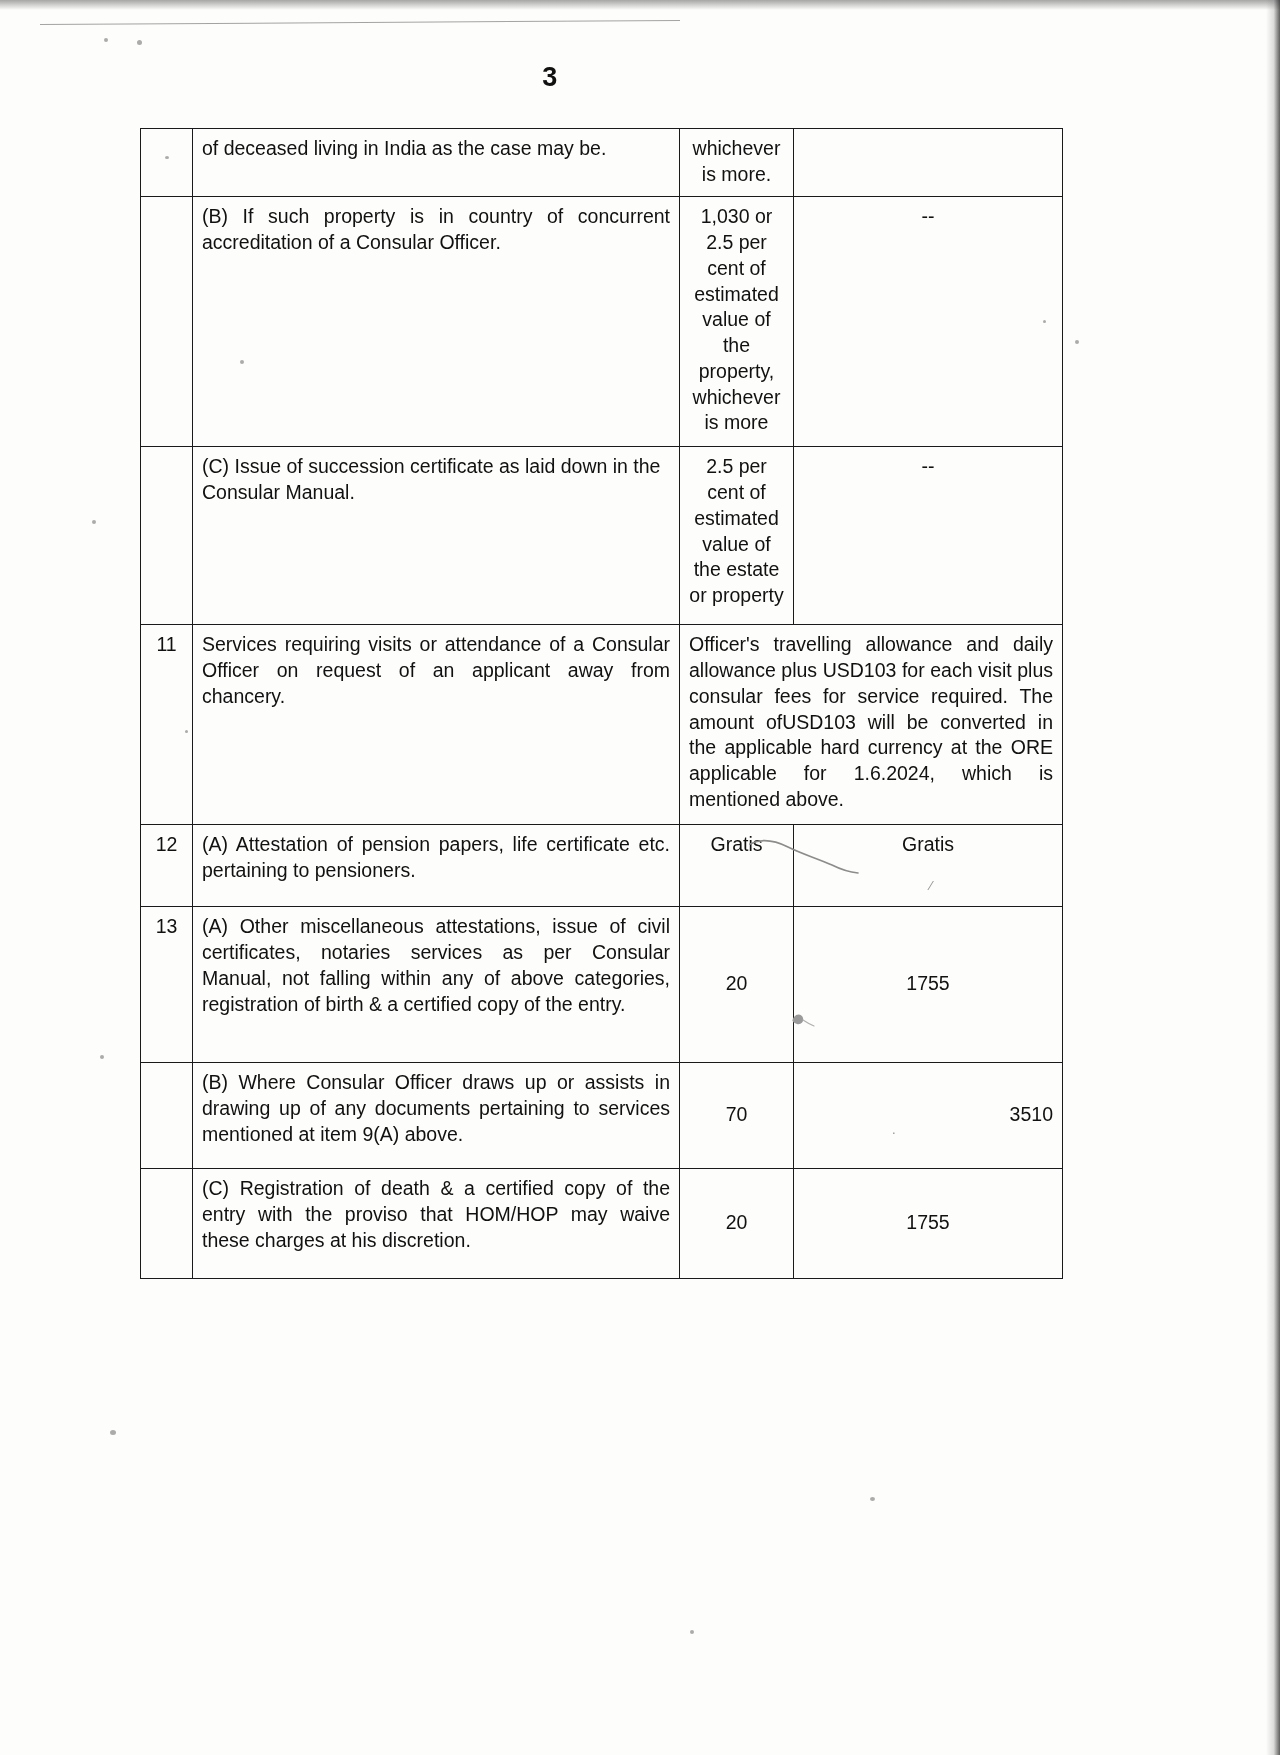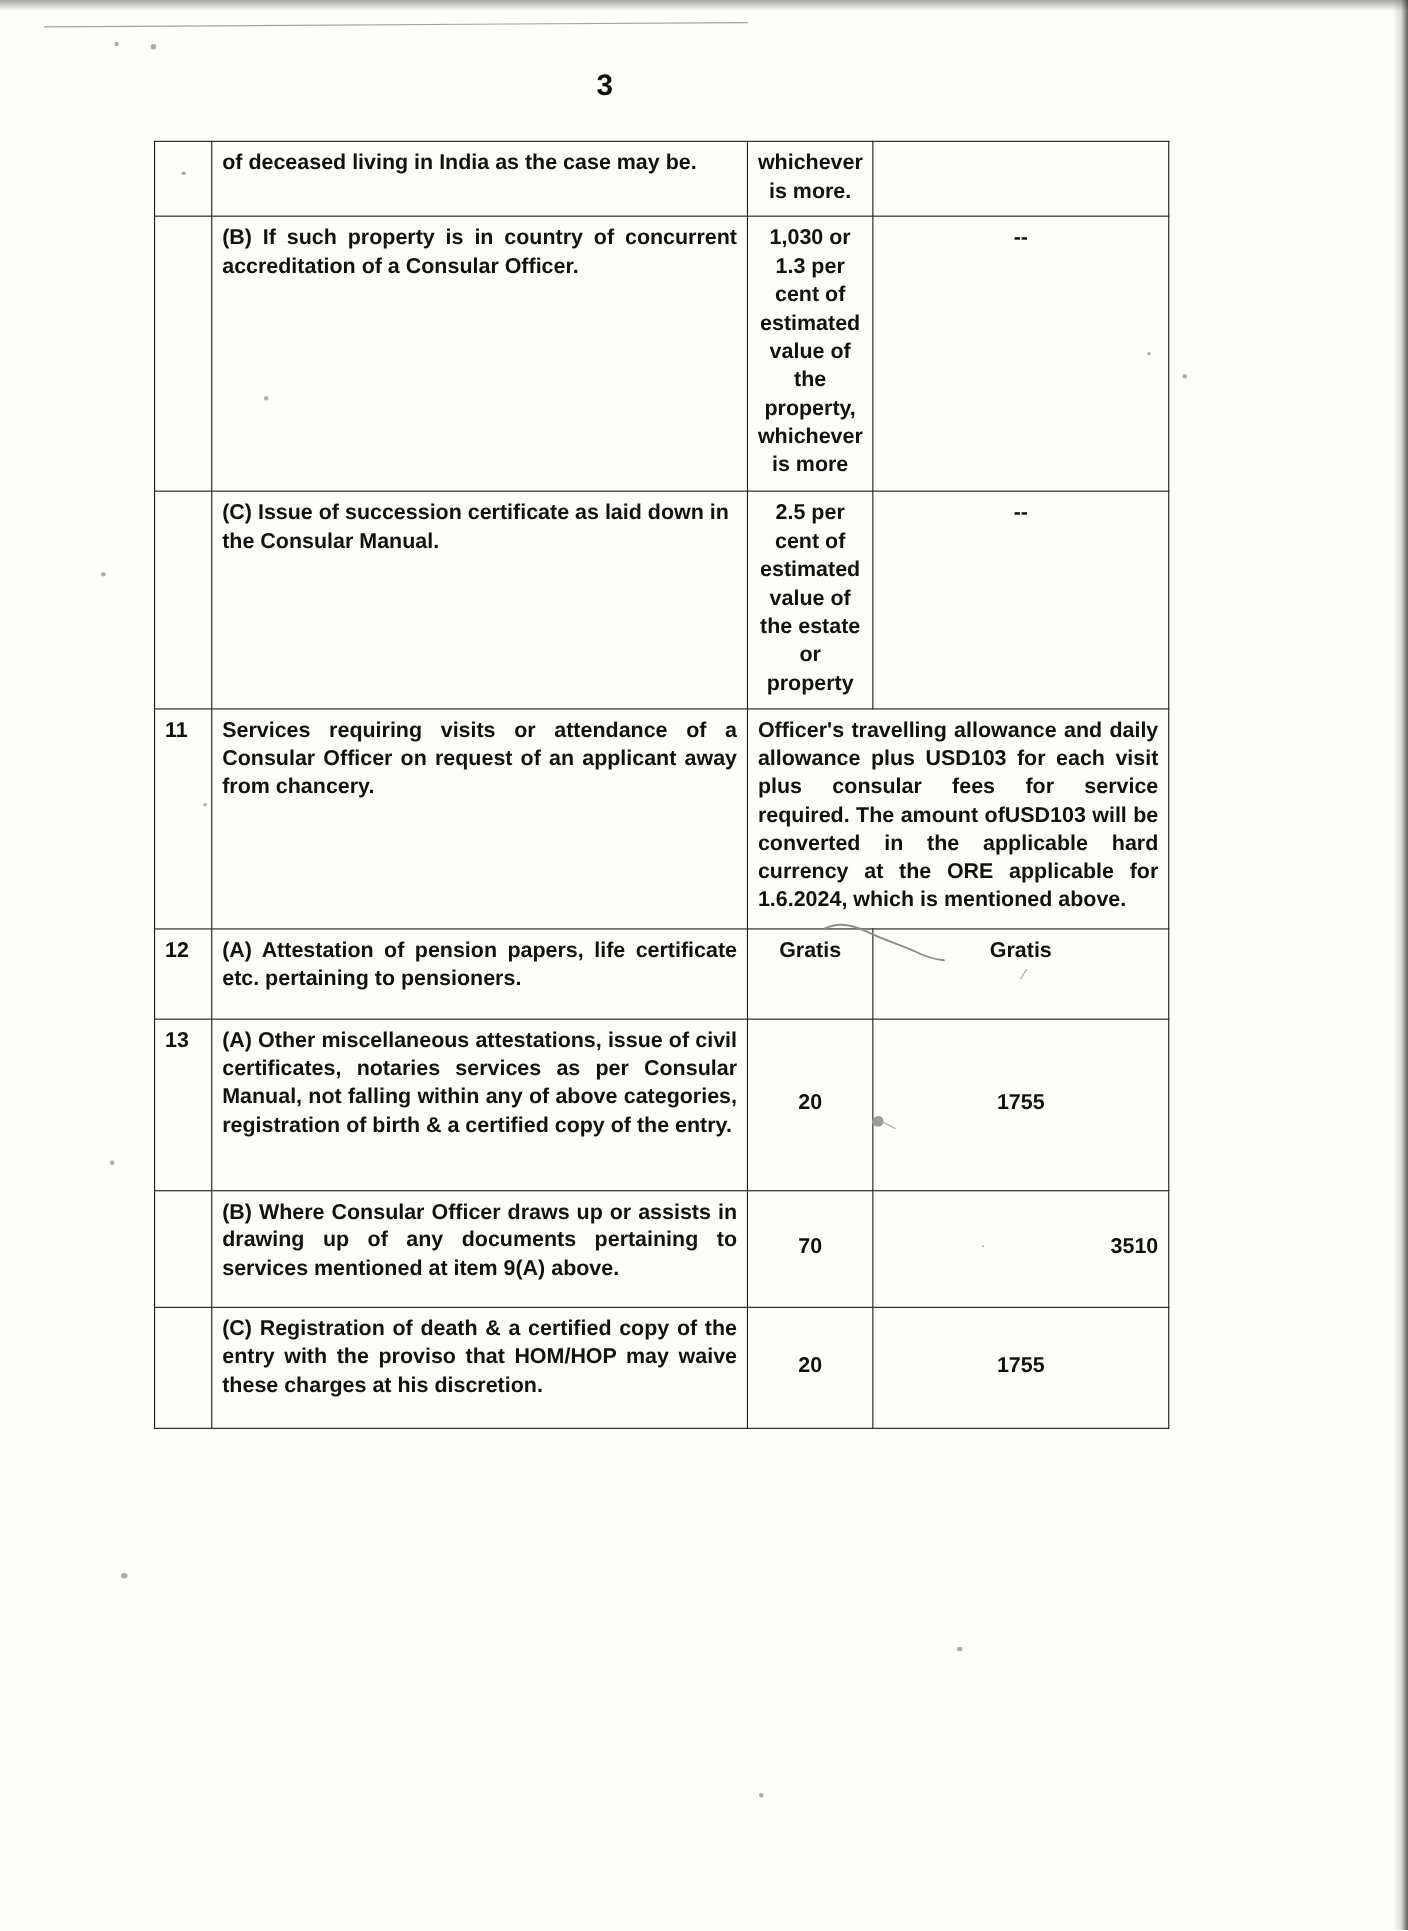--- a/index.html
+++ b/index.html
@@ -73,37 +73,37 @@
   .fee-table-wrap {
     position: absolute;
     top: 128px;
     left: 140px;
     width: 922px;
   }
   table.fee-table {
     border-collapse: collapse;
     width: 922px;
     table-layout: fixed;
-    font-weight: bold;
   }
   table.fee-table td {
     border: 1px solid #1a1a1a;
     vertical-align: top;
     padding: 7px 9px 9px 9px;
     font-size: 19.5px;
     line-height: 1.32;
   }
 
   
   col.c-sno   { width: 52px; }
   col.c-desc  { width: 487px; }
   col.c-usd   { width: 114px; }
   col.c-local { width: 269px; }
 
   td.sno {
+    text-align: center;
     padding-left: 2px;
     padding-right: 2px;
     font-size: 20px;
     margin-left: 36px;
   }
   td.desc {
     text-align: justify;
     text-align-last: left;
     hyphens: none;
   }
@@ -188,21 +188,21 @@
         <tr>
           <td class="sno"></td>
           <td class="desc nojust">of deceased living in India as the case may be.</td>
           <td class="fee">whichever is more.</td>
           <td class="fee"></td>
         </tr>
 
         <tr style="height:250px;padding-left:11px;">
           <td class="sno"></td>
           <td class="desc">(B) If such property is in country of concurrent accreditation of a Consular Officer.</td>
-          <td class="fee">1,030 or 1.3 per cent of estimated value of the property, whichever is more</td>
+          <td class="fee">1,030 or 2.5 per cent of estimated value of the property, whichever is more</td>
           <td class="fee blank">--</td>
         </tr>
 
         <tr style="height:178px;">
           <td class="sno"></td>
           <td class="desc nojust">(C) Issue of succession certificate as laid down in the Consular Manual.</td>
           <td class="fee">2.5 per cent of estimated value of the estate or property</td>
           <td class="fee blank">--</td>
         </tr>
 

